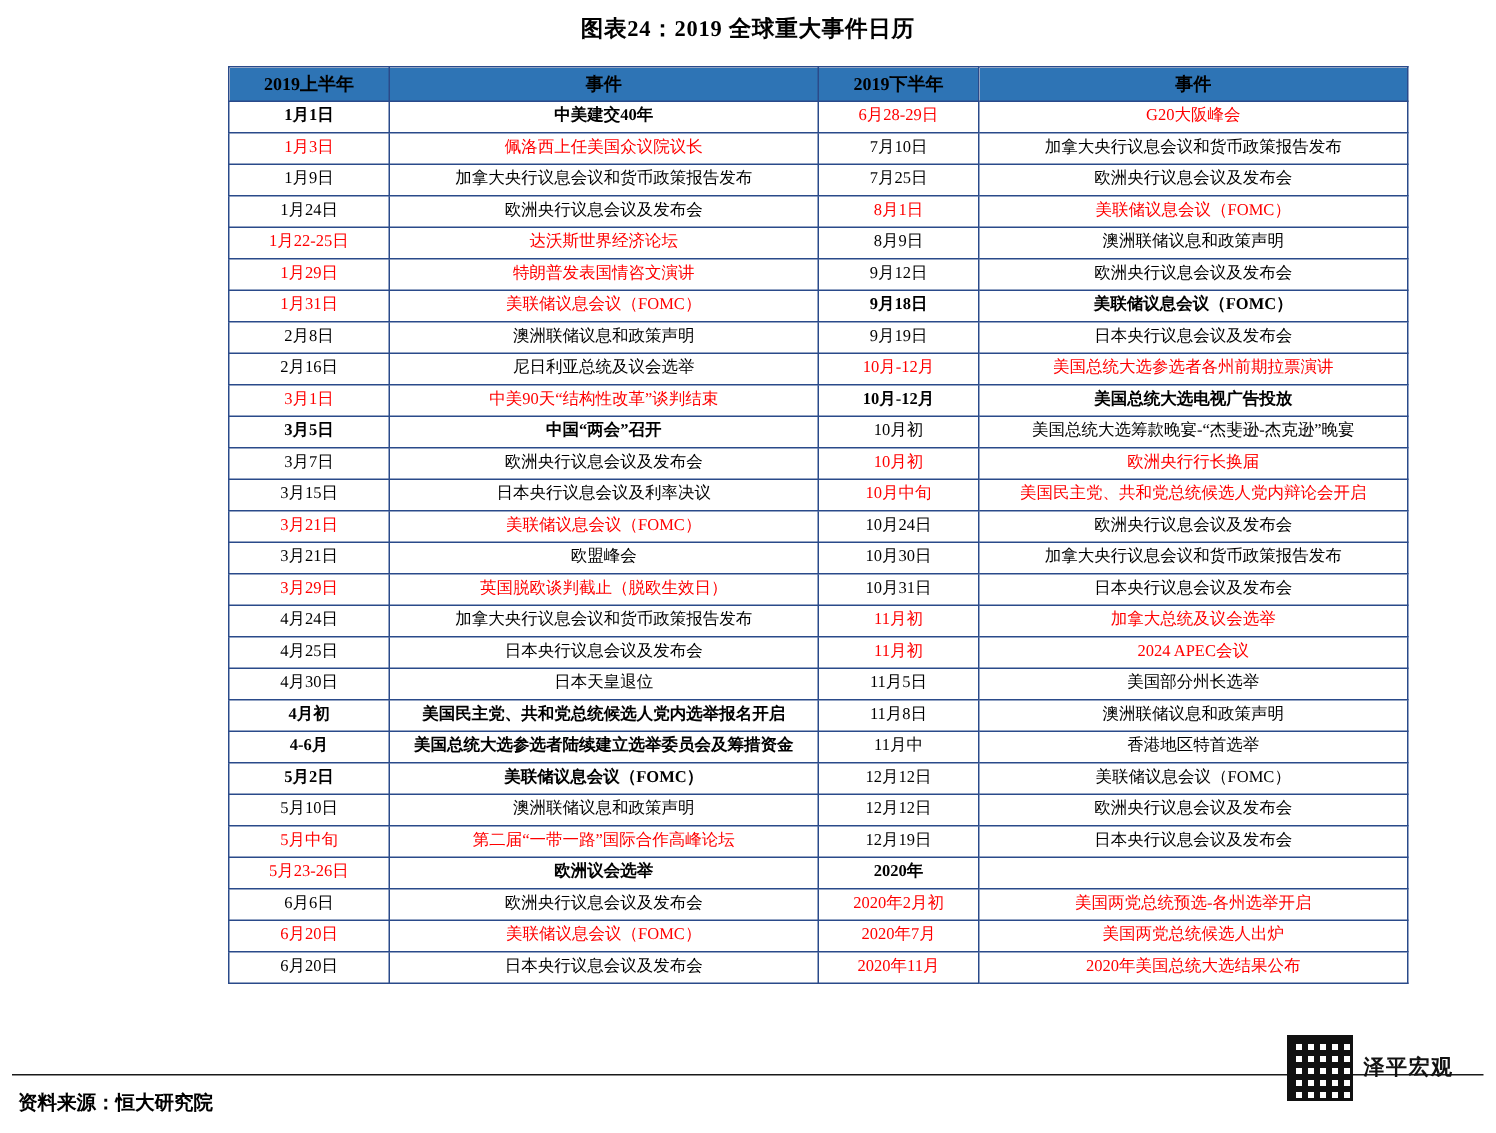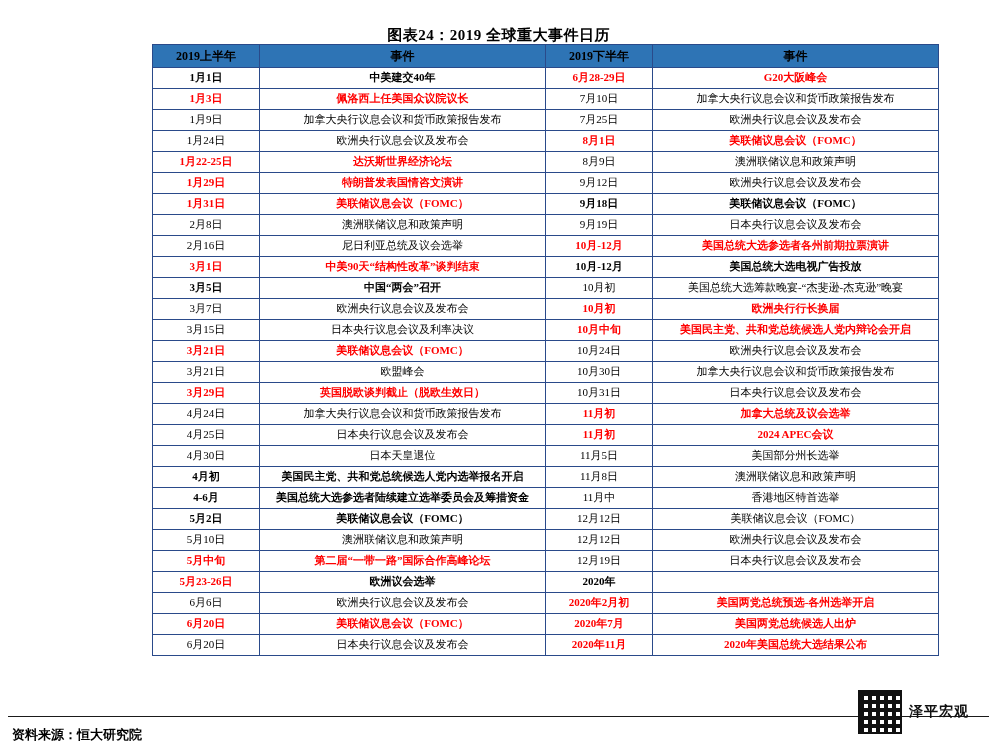--- a/index.html
+++ b/index.html
@@ -12,21 +12,21 @@
     background: #ffffff;
     font-family: "Liberation Serif", serif;
     color: #000000;
     position: relative;
     overflow: hidden;
   }
   .title {
     text-align: center;
     font-size: 15px;
     font-weight: bold;
-    padding-top: 26px;
+    padding-top: 10px;
     letter-spacing: 0.5px;
     font-family: "Liberation Serif", serif;
   }
   .table-wrap {
     position: absolute;
     left: 106px;
     top: 44px;
     width: 785px;
   }
   table.cal {
@@ -48,21 +48,21 @@
   }
   table.cal thead th {
     background: #2e74b5;
     color: #000000;
     font-weight: bold;
     font-size: 12px;
     height: 22px;
   }
   col.c-date { width: 107px; }
   col.c-event { width: 286px; }
-  .red { color: #ff0000; font-weight: bold; }
+  .red { color: #ff0000; font-weight: normal; }
   .blk { color: #000000; font-weight: normal; }
   .bold { font-weight: bold; }
   .footer-rule {
     position: absolute;
     left: 8px;
     right: 8px;
     top: 716px;
     border-top: 1px solid #1a1a1a;
   }
   .source {

